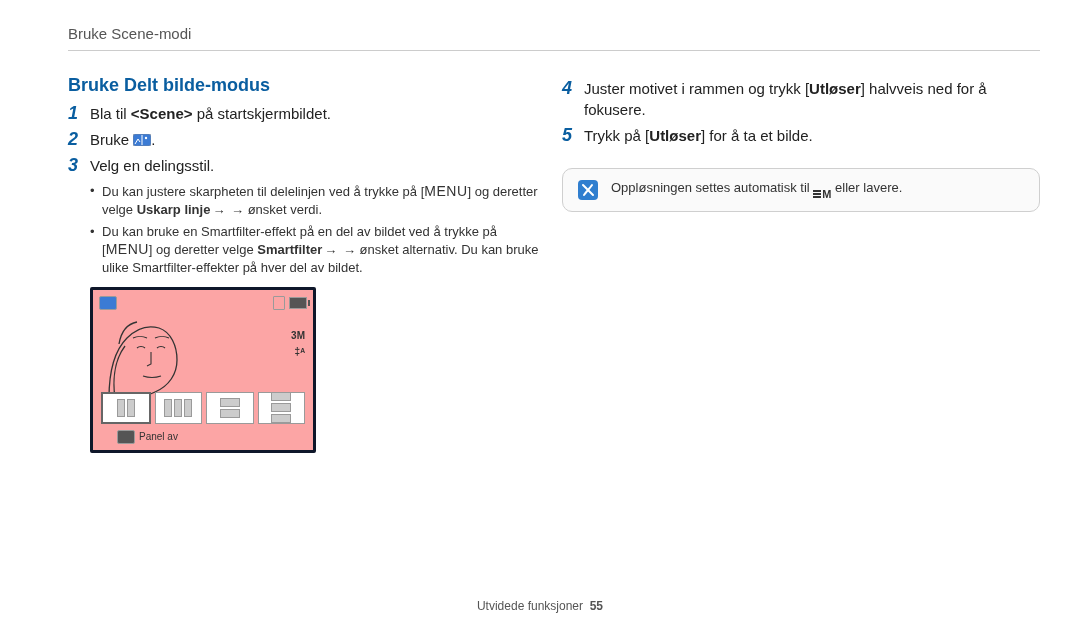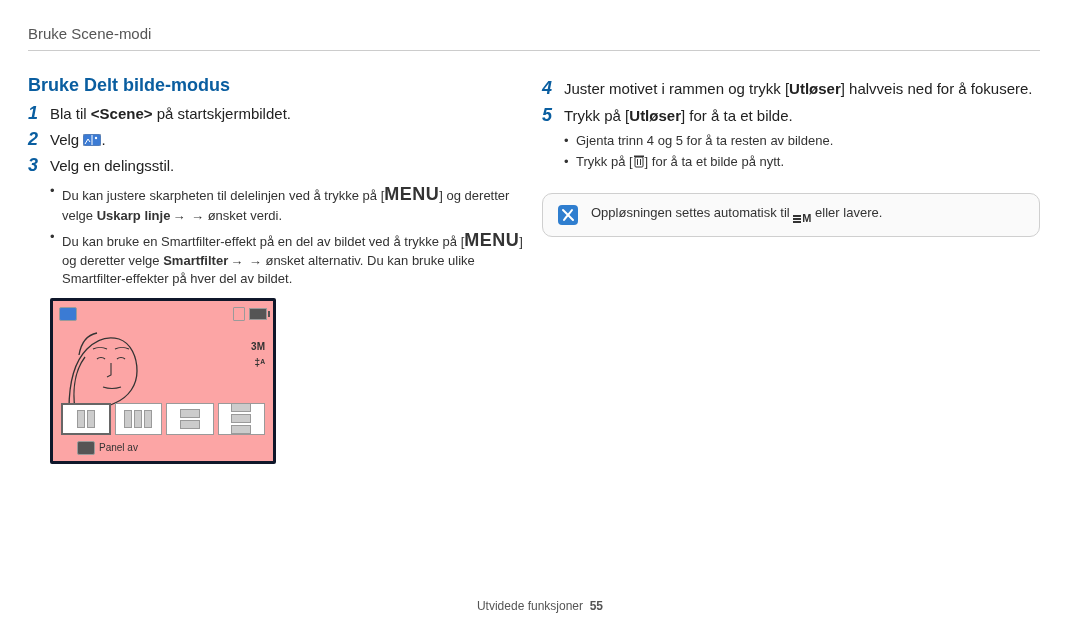--- a/index.html
+++ b/index.html
@@ -11,21 +11,21 @@
     font-family: "Segoe UI", "Helvetica Neue", Arial, sans-serif;
     color: #2d2d2d;
     font-size: 14px;
     line-height: 1.35;
   }
   .page {
     position: relative;
     width: 1080px;
     height: 630px;
     box-sizing: border-box;
-    padding: 24px 40px 30px 28px;
+    padding: 24px 40px 30px 68px;
   }
   .running-head {
     color: #555;
     font-size: 15px;
     margin-bottom: 6px;
   }
   .hr {
     border: 0;
     border-top: 1px solid #ccc;
     margin: 4px 0 22px 0;
@@ -86,23 +86,23 @@
     margin-bottom: 4px;
   }
   ul.sub li::before {
     content: "•";
     position: absolute;
     left: 0;
     top: 0;
   }
   .menu-key {
     font-family: Arial, sans-serif;
-    font-weight: 700;
+    font-weight: 400;
     letter-spacing: 0.5px;
-    font-size: 18px;
+    font-size: 14px;
   }
   .bold { font-weight: 700; }
   .arrow { padding: 0 2px; }
 
   
   .illus {
     margin: 8px 0 0 22px;
     width: 220px;
     height: 160px;
     border: 3px solid #0f172a;
@@ -277,21 +277,21 @@
       <ol class="steps">
         <li>
           <span class="num">1</span>
           <span class="body">
             <span>Bla til </span><span class="bold">&lt;Scene&gt;</span><span> på startskjermbildet.</span>
           </span>
         </li>
         <li>
           <span class="num">2</span>
           <span class="body">
-            <span>Velg </span>
+            <span>Bruke </span>
             <span class="split-icon">
               <svg viewBox="0 0 18 12" width="18" height="12">
                 <rect x="0" y="0" width="18" height="12" rx="2" fill="#3b7bd4" stroke="#888" stroke-width="0.6"></rect>
                 <line x1="9" y1="1" x2="9" y2="11" stroke="#fff" stroke-width="1"></line>
                 <path d="M2 10 L5 5 L7 8" fill="none" stroke="#fff" stroke-width="1"></path>
                 <circle cx="13" cy="4" r="1.2" fill="#fff"></circle>
               </svg>
             </span><span>.</span>
           </span>
         </li>
@@ -375,33 +375,20 @@
             <span>Juster motivet i rammen og trykk [</span><span class="bold">Utløser</span><span>] halvveis ned for å fokusere.</span>
           </span>
         </li>
         <li style="margin-top:6px;">
           <span class="num">5</span>
           <span class="body">
             <span>Trykk på [</span><span class="bold">Utløser</span><span>] for å ta et bilde.</span>
           </span>
         </li>
       </ol>
-      <ul class="sub">
-        <li>Gjenta trinn 4 og 5 for å ta resten av bildene.</li>
-        <li>
-          <span>Trykk på [</span><span class="trash-icon">
-            <svg viewBox="0 0 12 14" width="12" height="14">
-              <rect x="2" y="3" width="8" height="10" rx="1" fill="none" stroke="#333" stroke-width="1"></rect>
-              <rect x="1" y="1.5" width="10" height="1.6" fill="#333"></rect>
-              <line x1="4.5" y1="5" x2="4.5" y2="11" stroke="#333" stroke-width="1"></line>
-              <line x1="7.5" y1="5" x2="7.5" y2="11" stroke="#333" stroke-width="1"></line>
-            </svg>
-          </span><span>] for å ta et bilde på nytt.</span>
-        </li>
-      </ul>
 
       <div class="note">
         <span class="note-icon">
           <svg viewBox="0 0 22 22" width="22" height="22">
             <rect x="1" y="1" width="20" height="20" rx="4" fill="#2f7ecf"></rect>
             <path d="M6 6 L16 16 M7 16 C9 13 13 9 15 6" fill="none" stroke="#fff" stroke-width="2" stroke-linecap="round"></path>
           </svg>
         </span>
         <span class="note-text">
           <span>Oppløsningen settes automatisk til </span><span class="res-icon">

